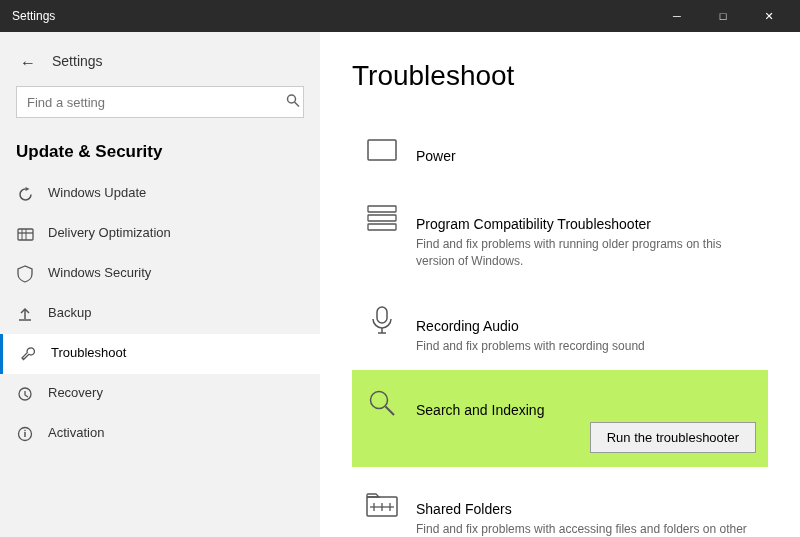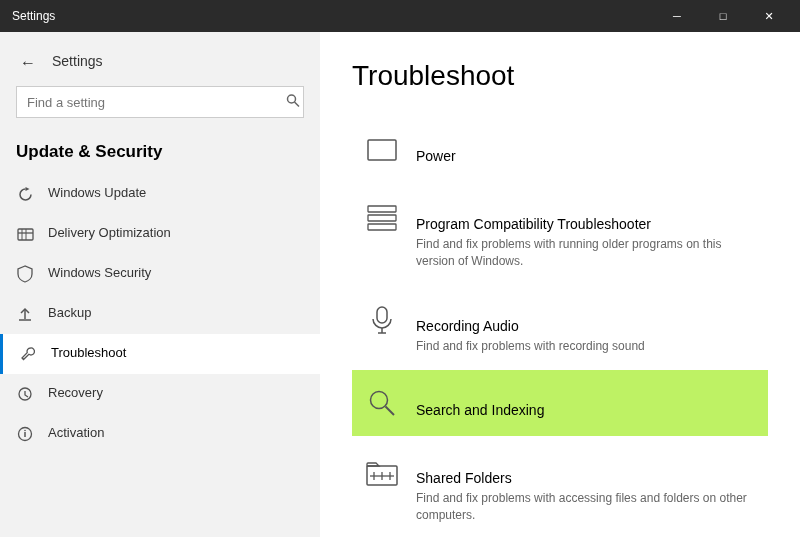--- a/index.html
+++ b/index.html
@@ -364,20 +364,23 @@
 
     <div class="troubleshoot-item selected">
       <div class="troubleshoot-icon">
         <svg width="26" height="28" viewBox="0 0 26 28" fill="none">
           <circle cx="10" cy="10" r="8.5" stroke="#555" stroke-width="1.5" fill="none"></circle>
           <line x1="16.5" y1="16.5" x2="25" y2="25" stroke="#555" stroke-width="2"></line>
         </svg>
       </div>
       <div class="troubleshoot-text">
         <div class="troubleshoot-name">Search and Indexing</div>
+        <div class="selected-actions">
+          <button class="run-troubleshooter-btn">Run the troubleshooter</button>
+        </div>
       </div>
     </div>
 
     <div class="troubleshoot-item">
       <div class="troubleshoot-icon">
         <svg width="32" height="28" viewBox="0 0 32 28" fill="none">
           <rect x="1" y="8" width="30" height="19" rx="1" stroke="#555" stroke-width="1.5" fill="none"></rect>
           <path d="M1 8V6a1 1 0 0 1 1-1h8l3 3H1z" stroke="#555" stroke-width="1.3" fill="none"></path>
           <line x1="8" y1="14" x2="8" y2="22" stroke="#555" stroke-width="1.3"></line>
           <line x1="16" y1="14" x2="16" y2="22" stroke="#555" stroke-width="1.3"></line>

